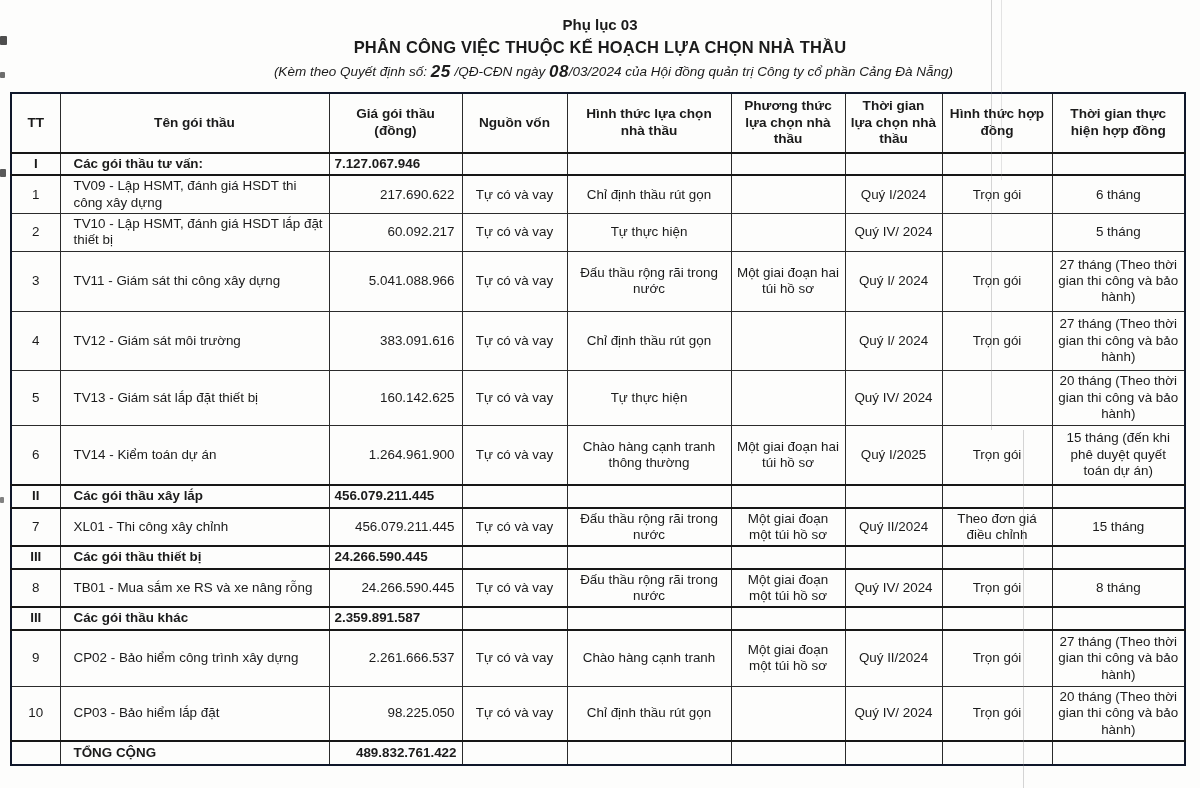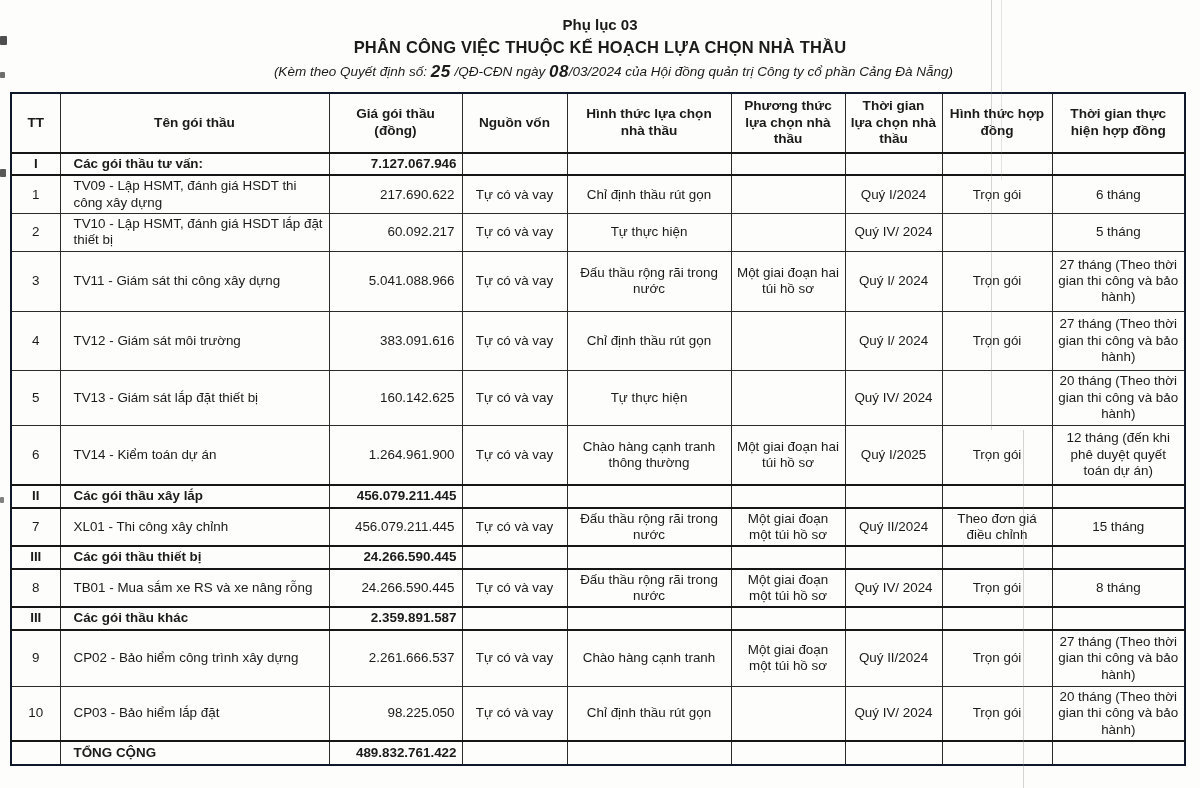--- a/index.html
+++ b/index.html
@@ -40,21 +40,21 @@
     font-weight: bold;
     text-align: center;
     height: 60px;
     font-size: 13.6px;
     line-height: 1.25;
   }
   td.c { text-align:center; }
   td.l { text-align:left; padding-left:13px; }
   td.r { text-align:right; padding-right:7px; }
   tr.r-sec td { font-weight:bold; border-top:2px solid #161616; border-bottom:2px solid #161616; }
-  tr.r-sec td.price-sec { text-align:right; }
+  tr.r-sec td.price-sec { text-align:left; }
   tr.r-total td { font-weight:bold; border-top:2px solid #161616; }
   tr.r-total td.price-sec { text-align:right; }
 
   
   .art-line { position:absolute; background:rgba(130,130,130,.33); width:1px; }
   .art-v1 { left:991px; top:0; height:430px; }
   .art-v2 { left:1001px; top:0; height:180px; background:rgba(150,150,150,.25); }
   .art-v3 { left:1023px; top:430px; height:358px; }
   .speck { position:absolute; background:#2f2f2f; border-radius:1px; }
   .sp1 { left:0; top:36px; width:7px; height:9px; opacity:.85; }
@@ -175,21 +175,21 @@
       </tr>
       <tr style="height:60px">
         <td class="c">6</td>
         <td class="l">TV14 - Kiểm toán dự án</td>
         <td class="r">1.264.961.900</td>
         <td class="c">Tự có và vay</td>
         <td class="c">Chào hàng cạnh tranh thông thường</td>
         <td class="c">Một giai đoạn hai túi hồ sơ</td>
         <td class="c">Quý I/2025</td>
         <td class="c">Trọn gói</td>
-        <td class="c">12 tháng (đến khi phê duyệt quyết toán dự án)</td>
+        <td class="c">15 tháng (đến khi phê duyệt quyết toán dự án)</td>
       </tr>
       <tr class="r-sec" style="height:21px">
         <td class="c">II</td>
         <td class="l">Các gói thầu xây lắp</td>
         <td class="price-sec">456.079.211.445</td>
         <td class="c"></td>
         <td class="c"></td>
         <td class="c"></td>
         <td class="c"></td>
         <td class="c"></td>

